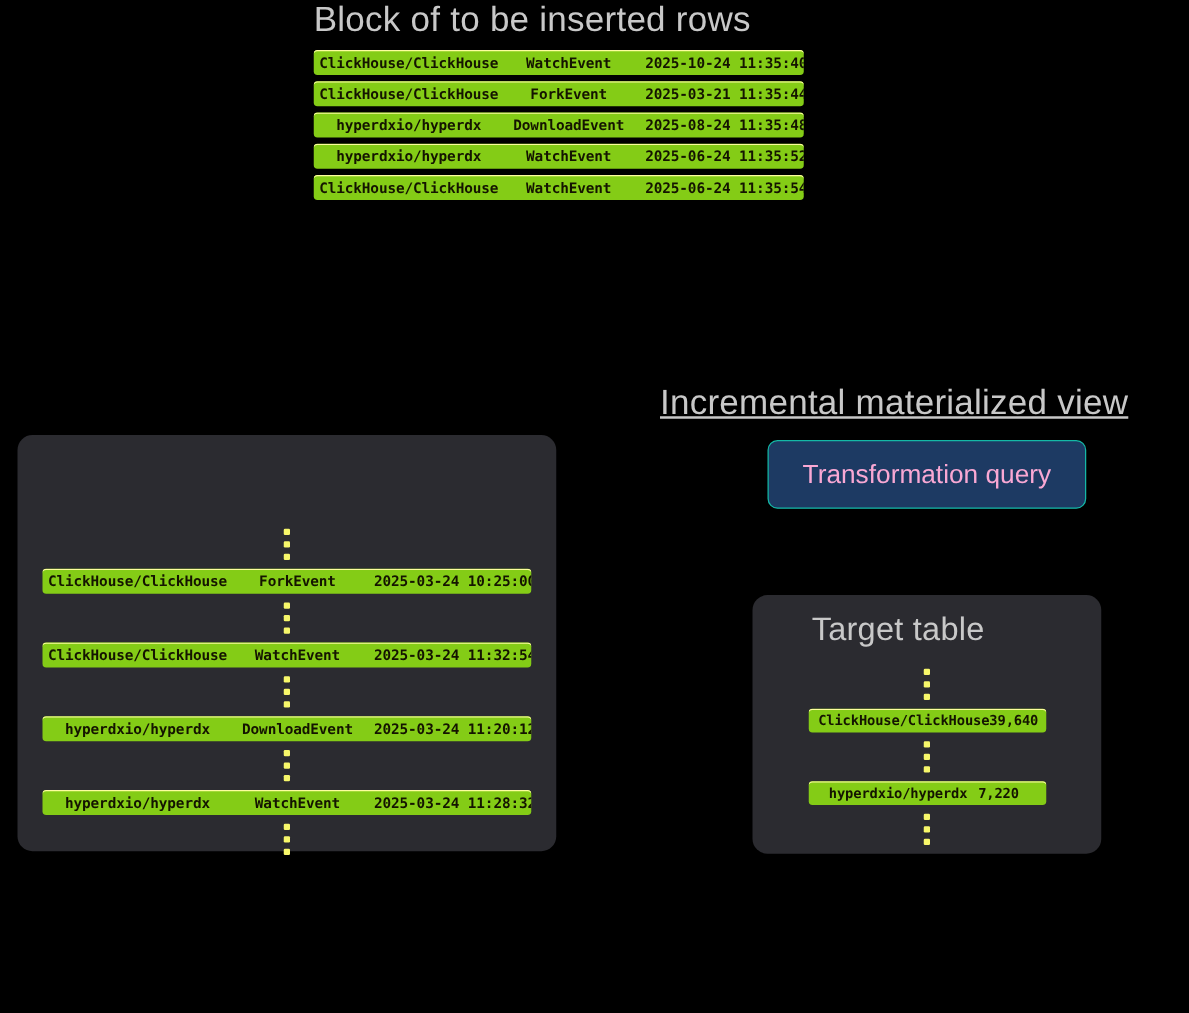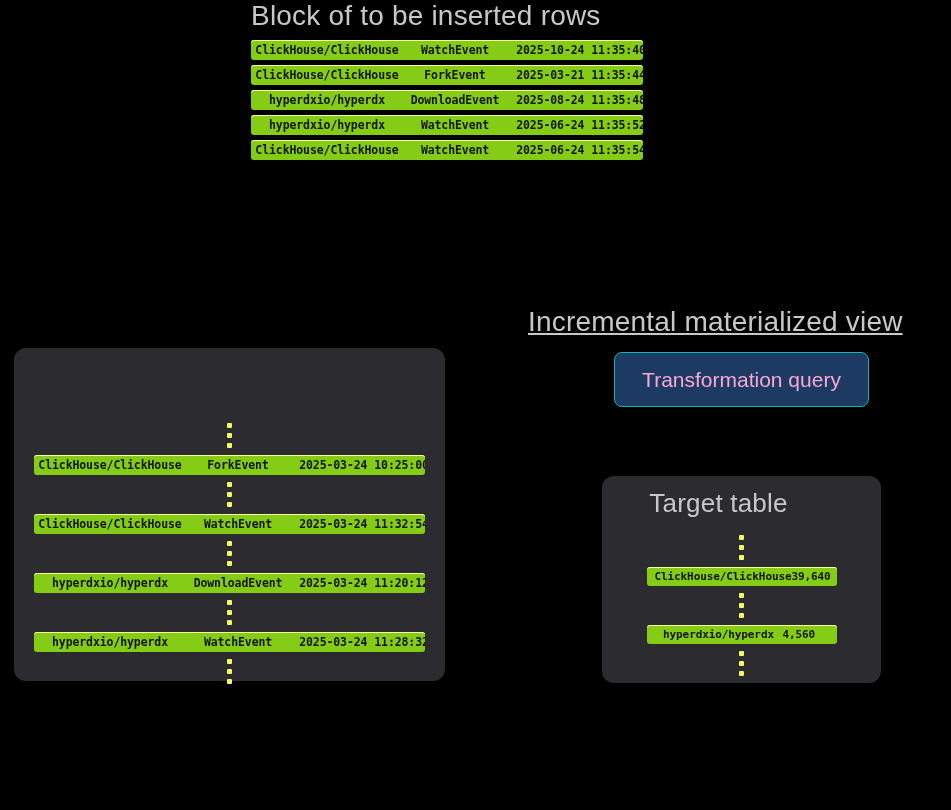--- a/index.html
+++ b/index.html
@@ -257,21 +257,21 @@
         <span class="t-repo">ClickHouse/ClickHouse</span>
         <span class="t-count">39,640</span>
       </div>
       <div class="vdots">
         <i></i>
         <i></i>
         <i></i>
       </div>
       <div class="chip">
         <span class="t-repo">hyperdxio/hyperdx</span>
-        <span class="t-count">4,560</span>
+        <span class="t-count">7,220</span>
       </div>
       <div class="vdots">
         <i></i>
         <i></i>
         <i></i>
       </div>
     </div>
 </div>
 
 </body></html>

